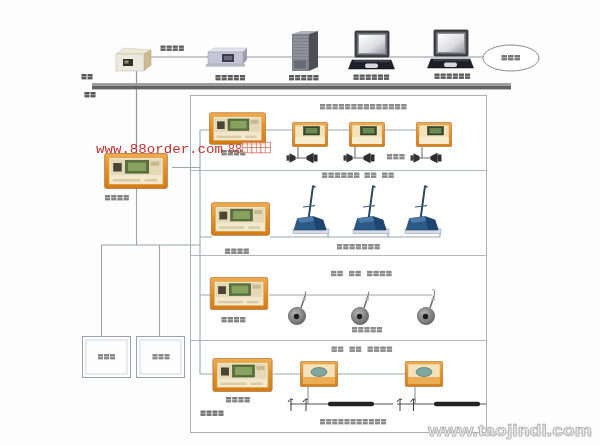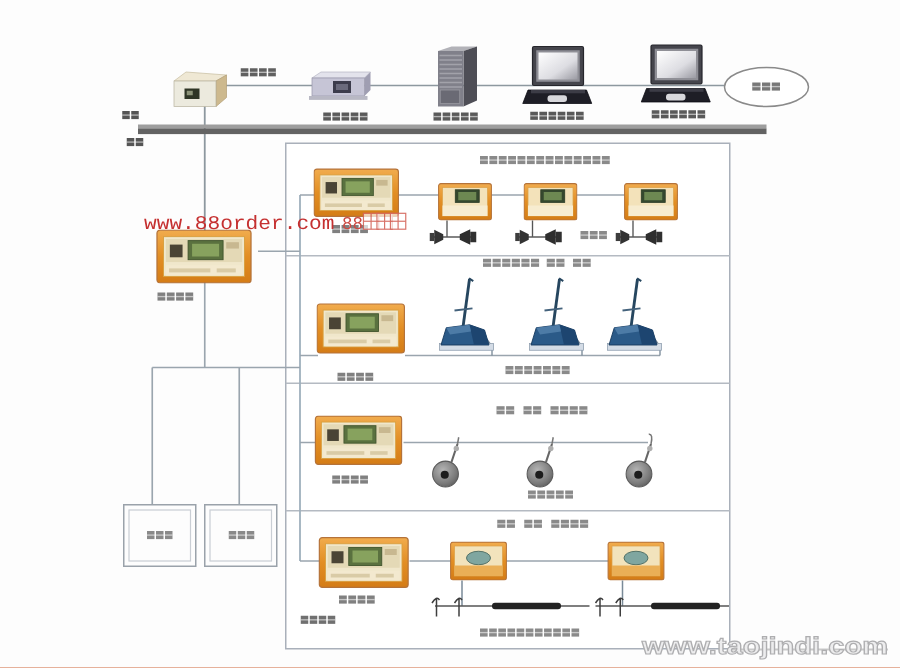--- a/index.html
+++ b/index.html
@@ -1,16 +1,16 @@
 <!DOCTYPE html>
 <html><head>
 <meta charset="utf-8">
 <style>
 html,body{margin:0;padding:0;background:#ffffff;}
-#stage{position:relative;width:600px;height:445px;background:#c2410c;overflow:hidden;
+#stage{position:relative;width:600px;height:445px;background:#8b5cf6;overflow:hidden;
 font-family:"Liberation Sans",sans-serif;}
 svg{position:absolute;left:0;top:0;filter:blur(0.45px);}
 </style>
 </head>
 <body>
 <div id="stage">
 <svg width="600" height="445" viewBox="0 0 600 445">
 <defs>
   <linearGradient id="gor" x1="0" y1="0" x2="0" y2="1">
     <stop offset="0" stop-color="#f1ac4e"></stop>

